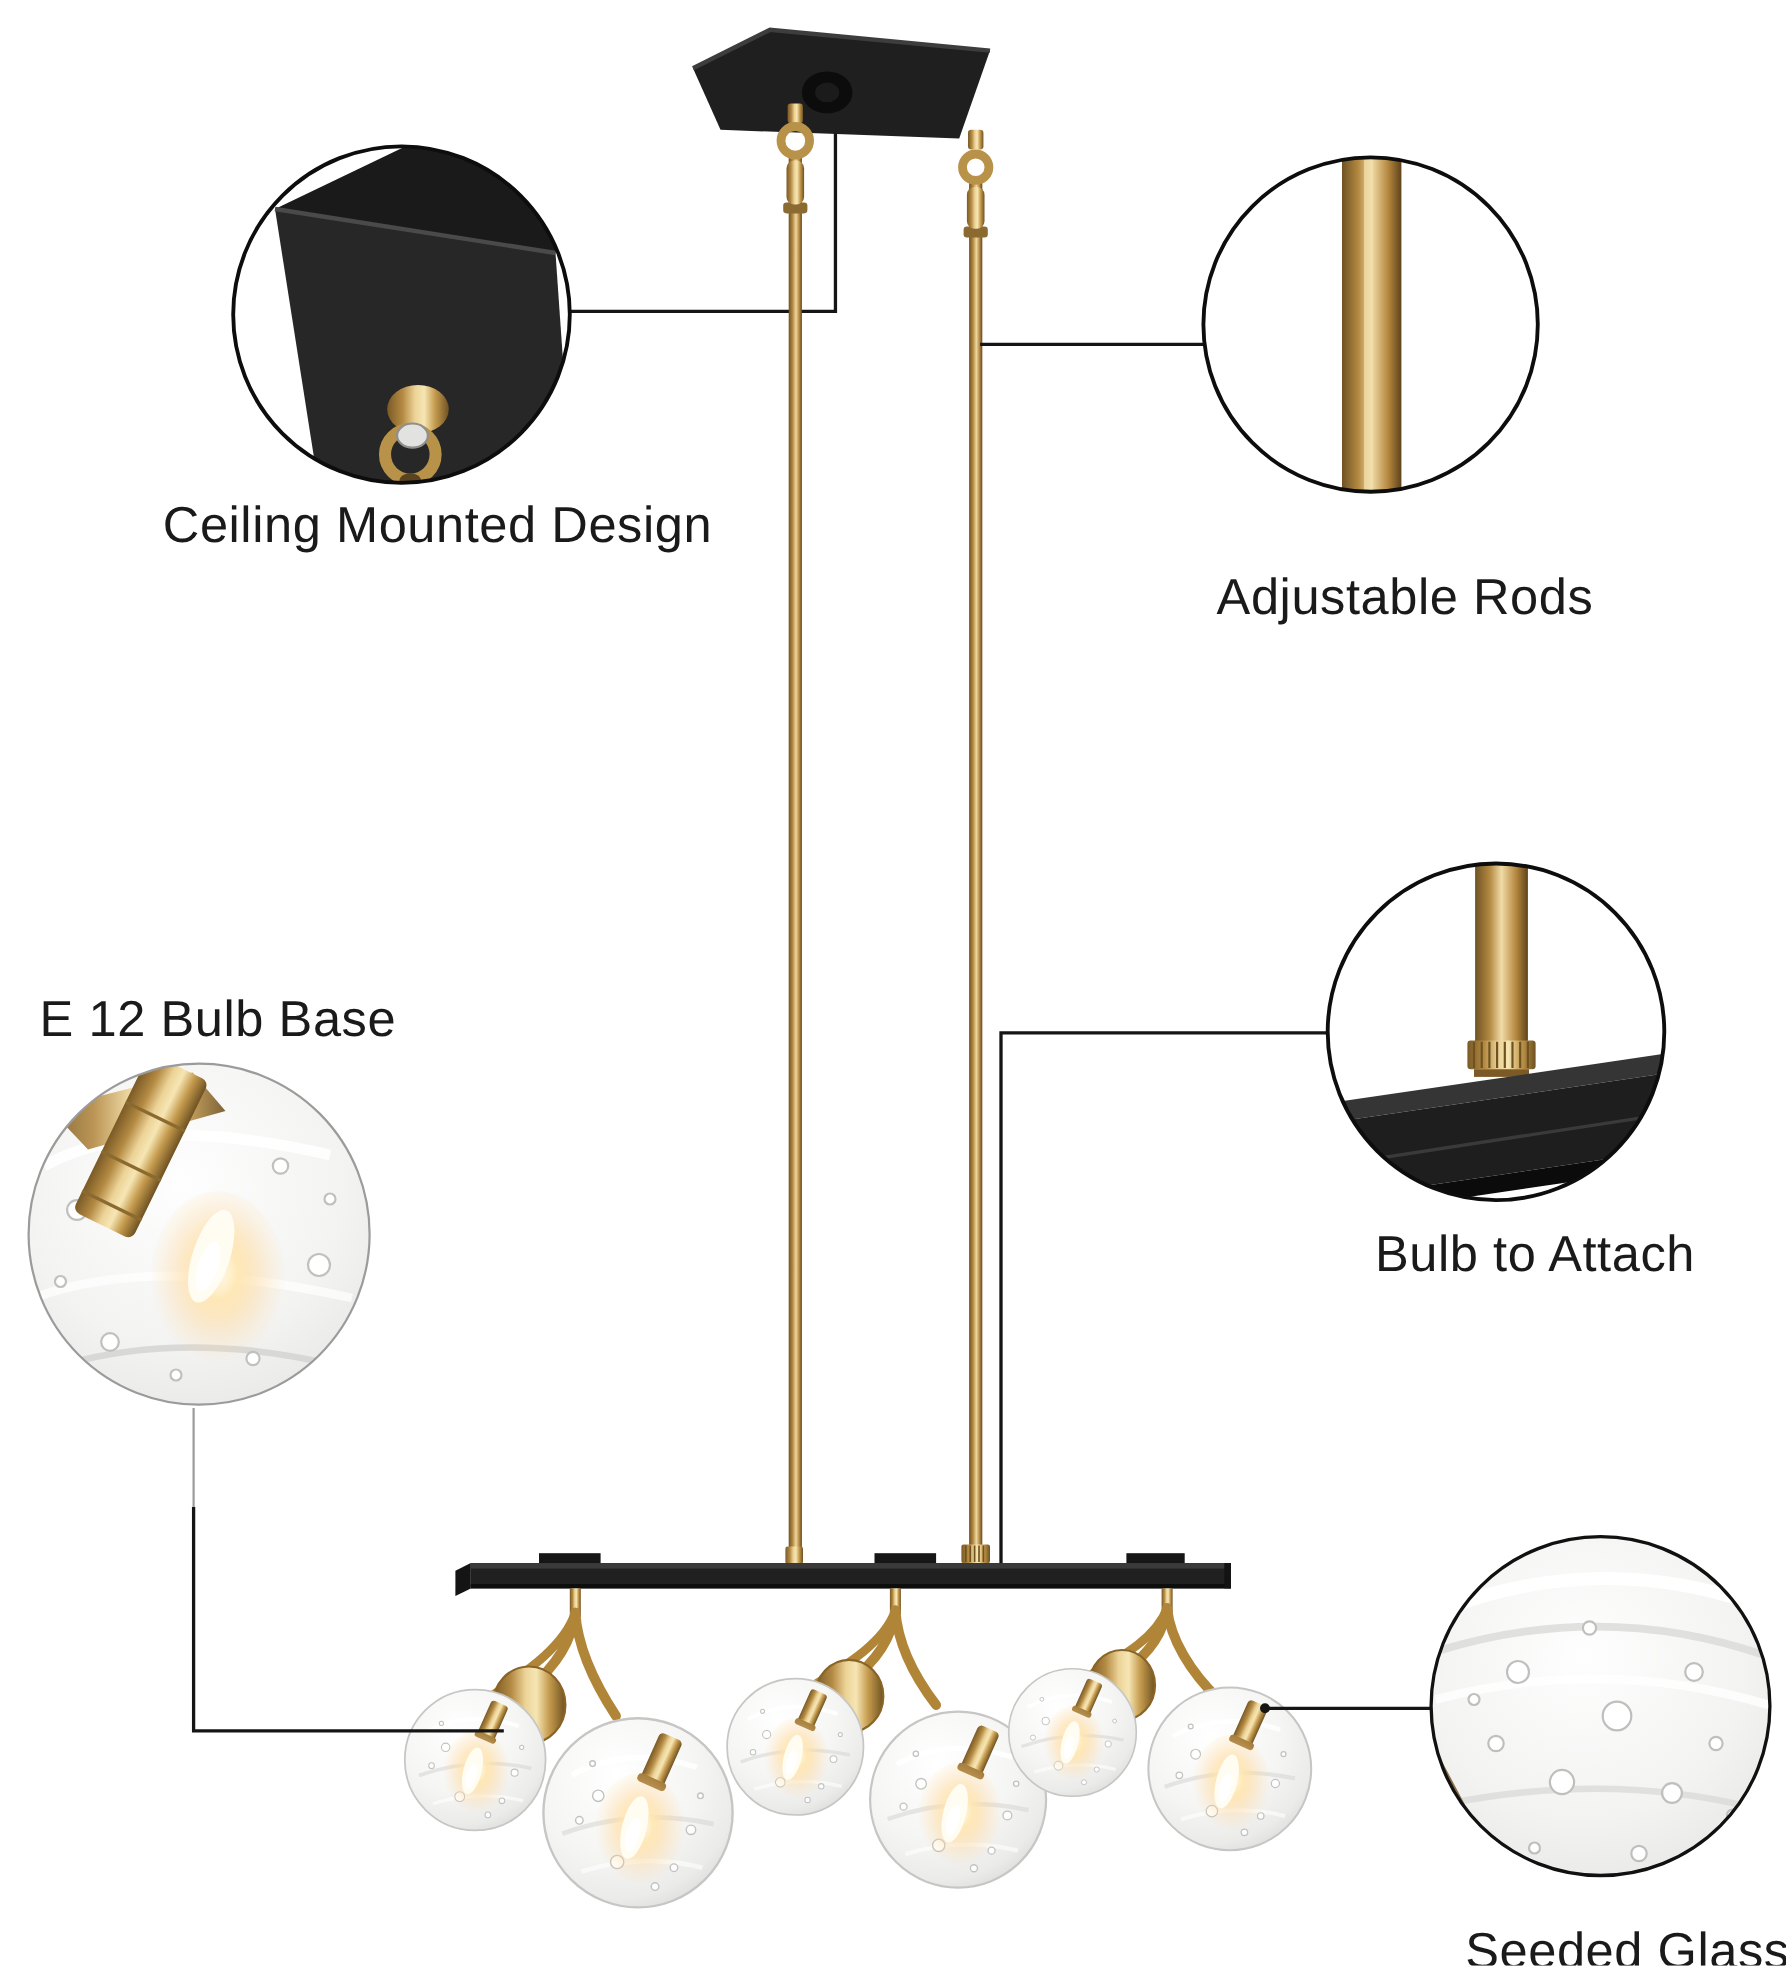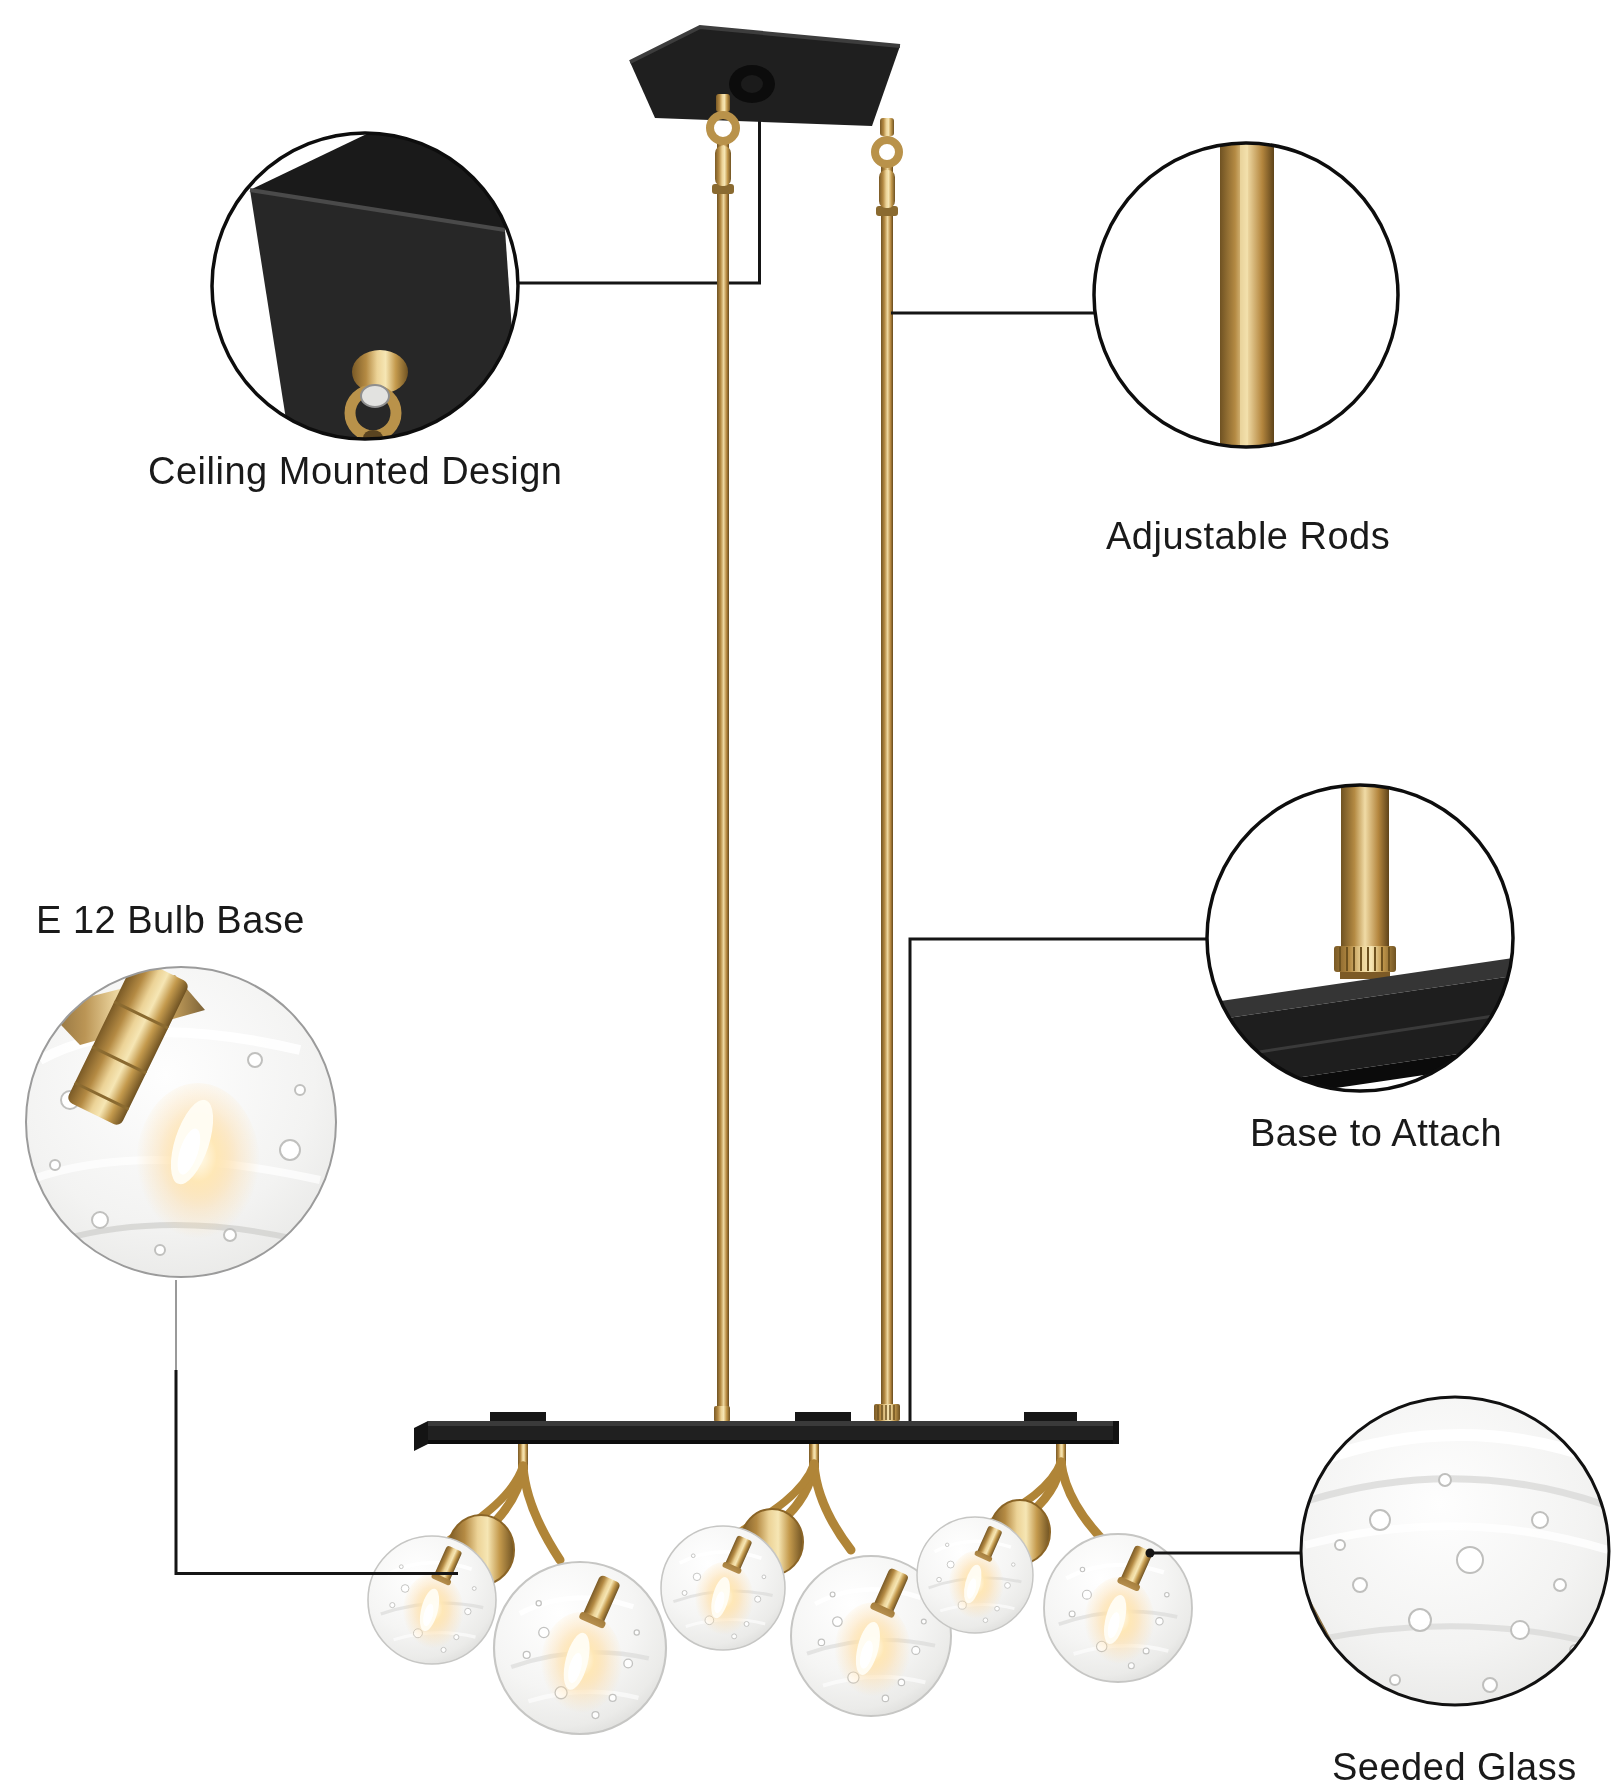--- a/index.html
+++ b/index.html
@@ -2,21 +2,21 @@
 <html><head>
 <meta charset="utf-8">
 <style>
   html,body{margin:0;padding:0;background:#ffffff;}
   .stage{
     position:relative;width:1624px;height:1787px;background:#ffffff;
     overflow:hidden;font-family:"Liberation Sans",sans-serif;
   }
   .stage svg{position:absolute;left:0;top:0;}
   .callout-label{
-    position:absolute;font-size:38px;color:#1a1a1a;letter-spacing:.5px;
+    position:absolute;font-size:46px;color:#1a1a1a;letter-spacing:.5px;
     white-space:nowrap;font-family:"Liberation Sans",sans-serif;
   }
   #lab-ceiling{left:148px;top:450px;}
   #lab-rods{left:1106px;top:491px;margin-top:24px;}
   #lab-e12{left:36px;top:899px;}
   #lab-easy{left:1250px;top:1112px;}
   #lab-seeded{left:1332px;top:1730px;margin-top:16px;}
 </style>
 </head>
 <body>
@@ -321,16 +321,16 @@
             <circle cx="1340" cy="1545" r="5"></circle>
       </g>
     </g>
     <circle cx="1455" cy="1551" r="154" fill="none" stroke="#111111" stroke-width="3"></circle>
   </g>
 </svg>
 
 <div class="callout-label" id="lab-ceiling">Ceiling Mounted Design</div>
 <div class="callout-label" id="lab-rods">Adjustable Rods</div>
 <div class="callout-label" id="lab-e12">E 12 Bulb Base</div>
-<div class="callout-label" id="lab-easy">Base to Attach</div>
+<div class="callout-label" id="lab-easy">Bulb to Attach</div>
 <div class="callout-label" id="lab-seeded">Seeded Glass</div>
 
 </div>
 
 </body></html>

